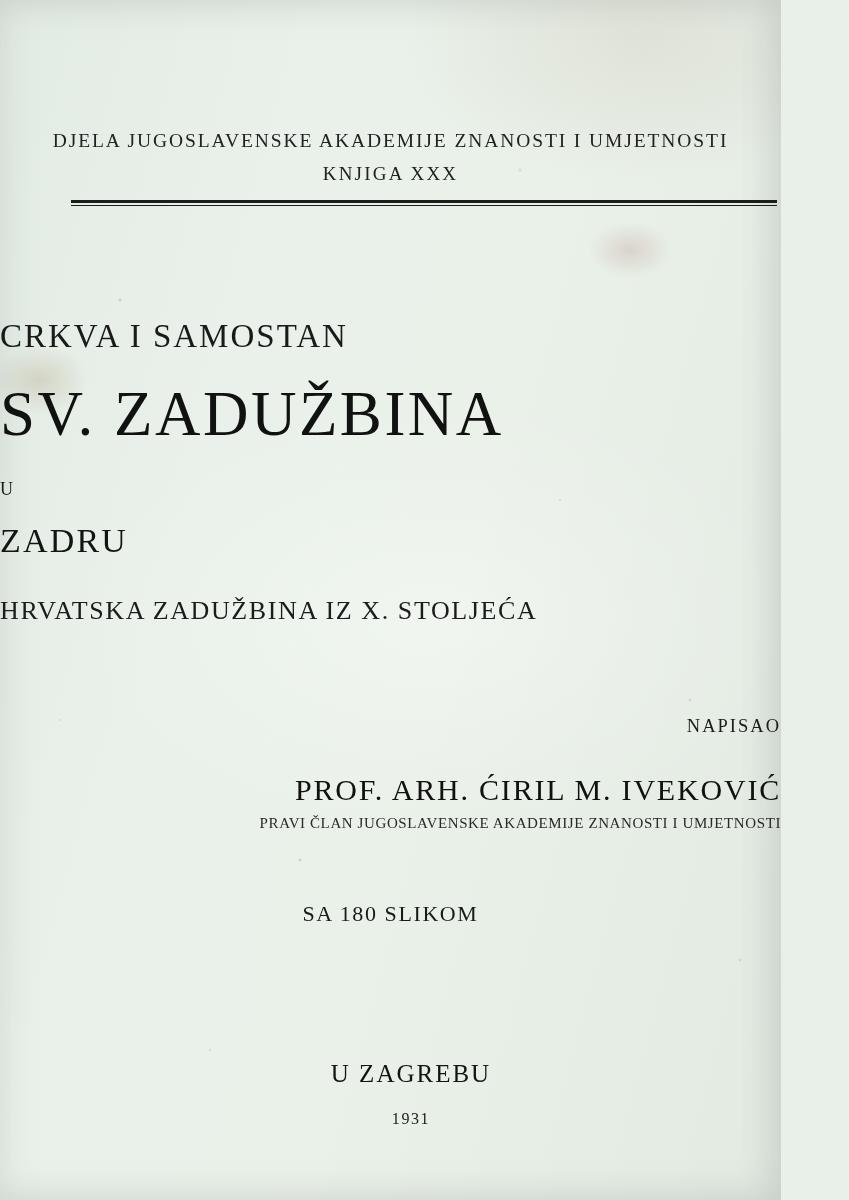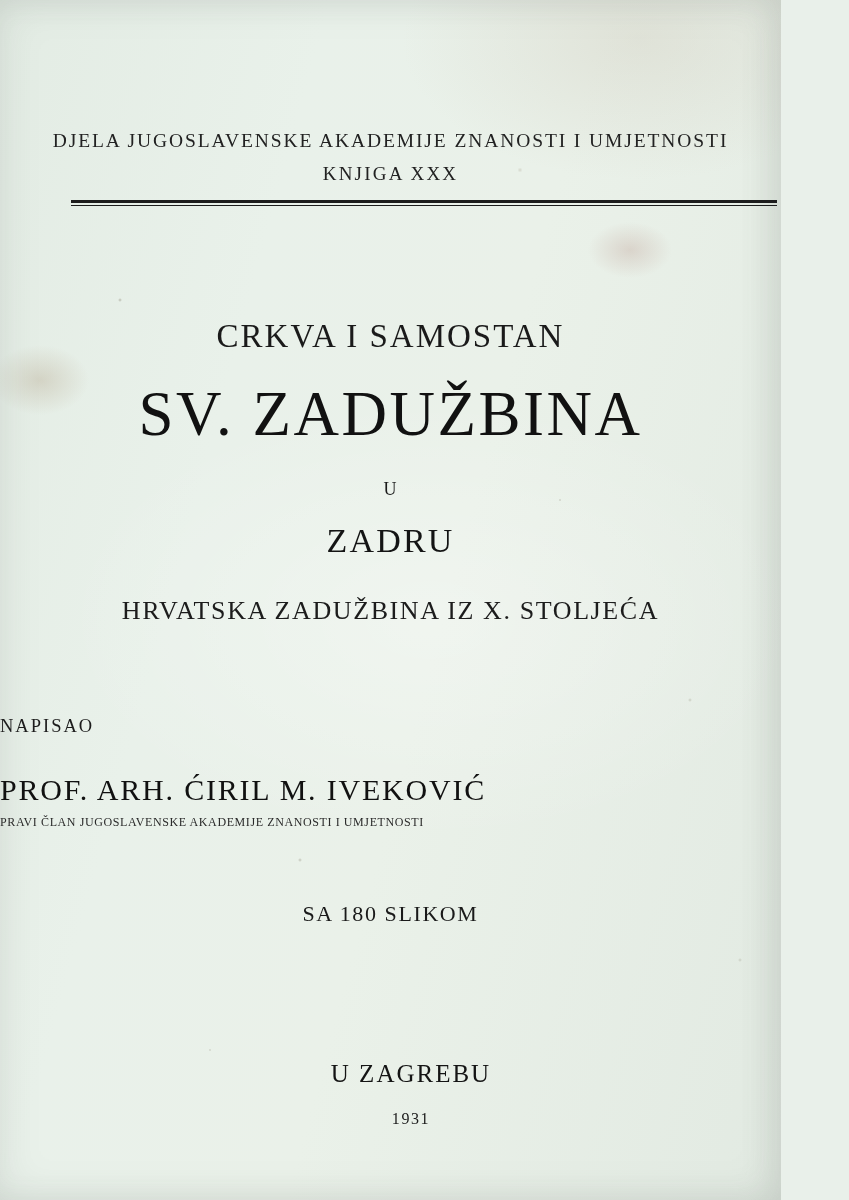--- a/index.html
+++ b/index.html
@@ -91,21 +91,21 @@
     border-bottom: 1px solid #1d1d1d;
     padding-bottom: 2px;
   }
 
   
   .title-block {
     position: absolute;
     top: 318px;
     left: 0;
     right: 0;
-    text-align: center;
+    text-align: left;
   }
   .title-small {
     font-size: 33px;
     letter-spacing: 2.0px;
     color: #1a1a1a;
   }
   .title-main {
     margin-top: 26px;
     font-size: 63px;
     letter-spacing: 2.5px;
@@ -130,36 +130,36 @@
     letter-spacing: 1.6px;
     color: #1c1c1c;
   }
 
   
   .author-block {
     position: absolute;
     top: 716px;
     left: 0;
     right: 0;
-    text-align: left;
+    text-align: right;
   }
   .napisao {
     font-size: 18.5px;
     letter-spacing: 2.0px;
     color: #1c1c1c;
   }
   .author-name {
     margin-top: 36px;
     font-size: 30px;
     letter-spacing: 1.8px;
     color: #111;
   }
   .author-affil {
     margin-top: 8px;
-    font-size: 12px;
+    font-size: 15px;
     letter-spacing: 0.6px;
     color: #2a2a2a;
   }
 
   
   .illustrations {
     position: absolute;
     top: 901px;
     left: 0;
     right: 0;

